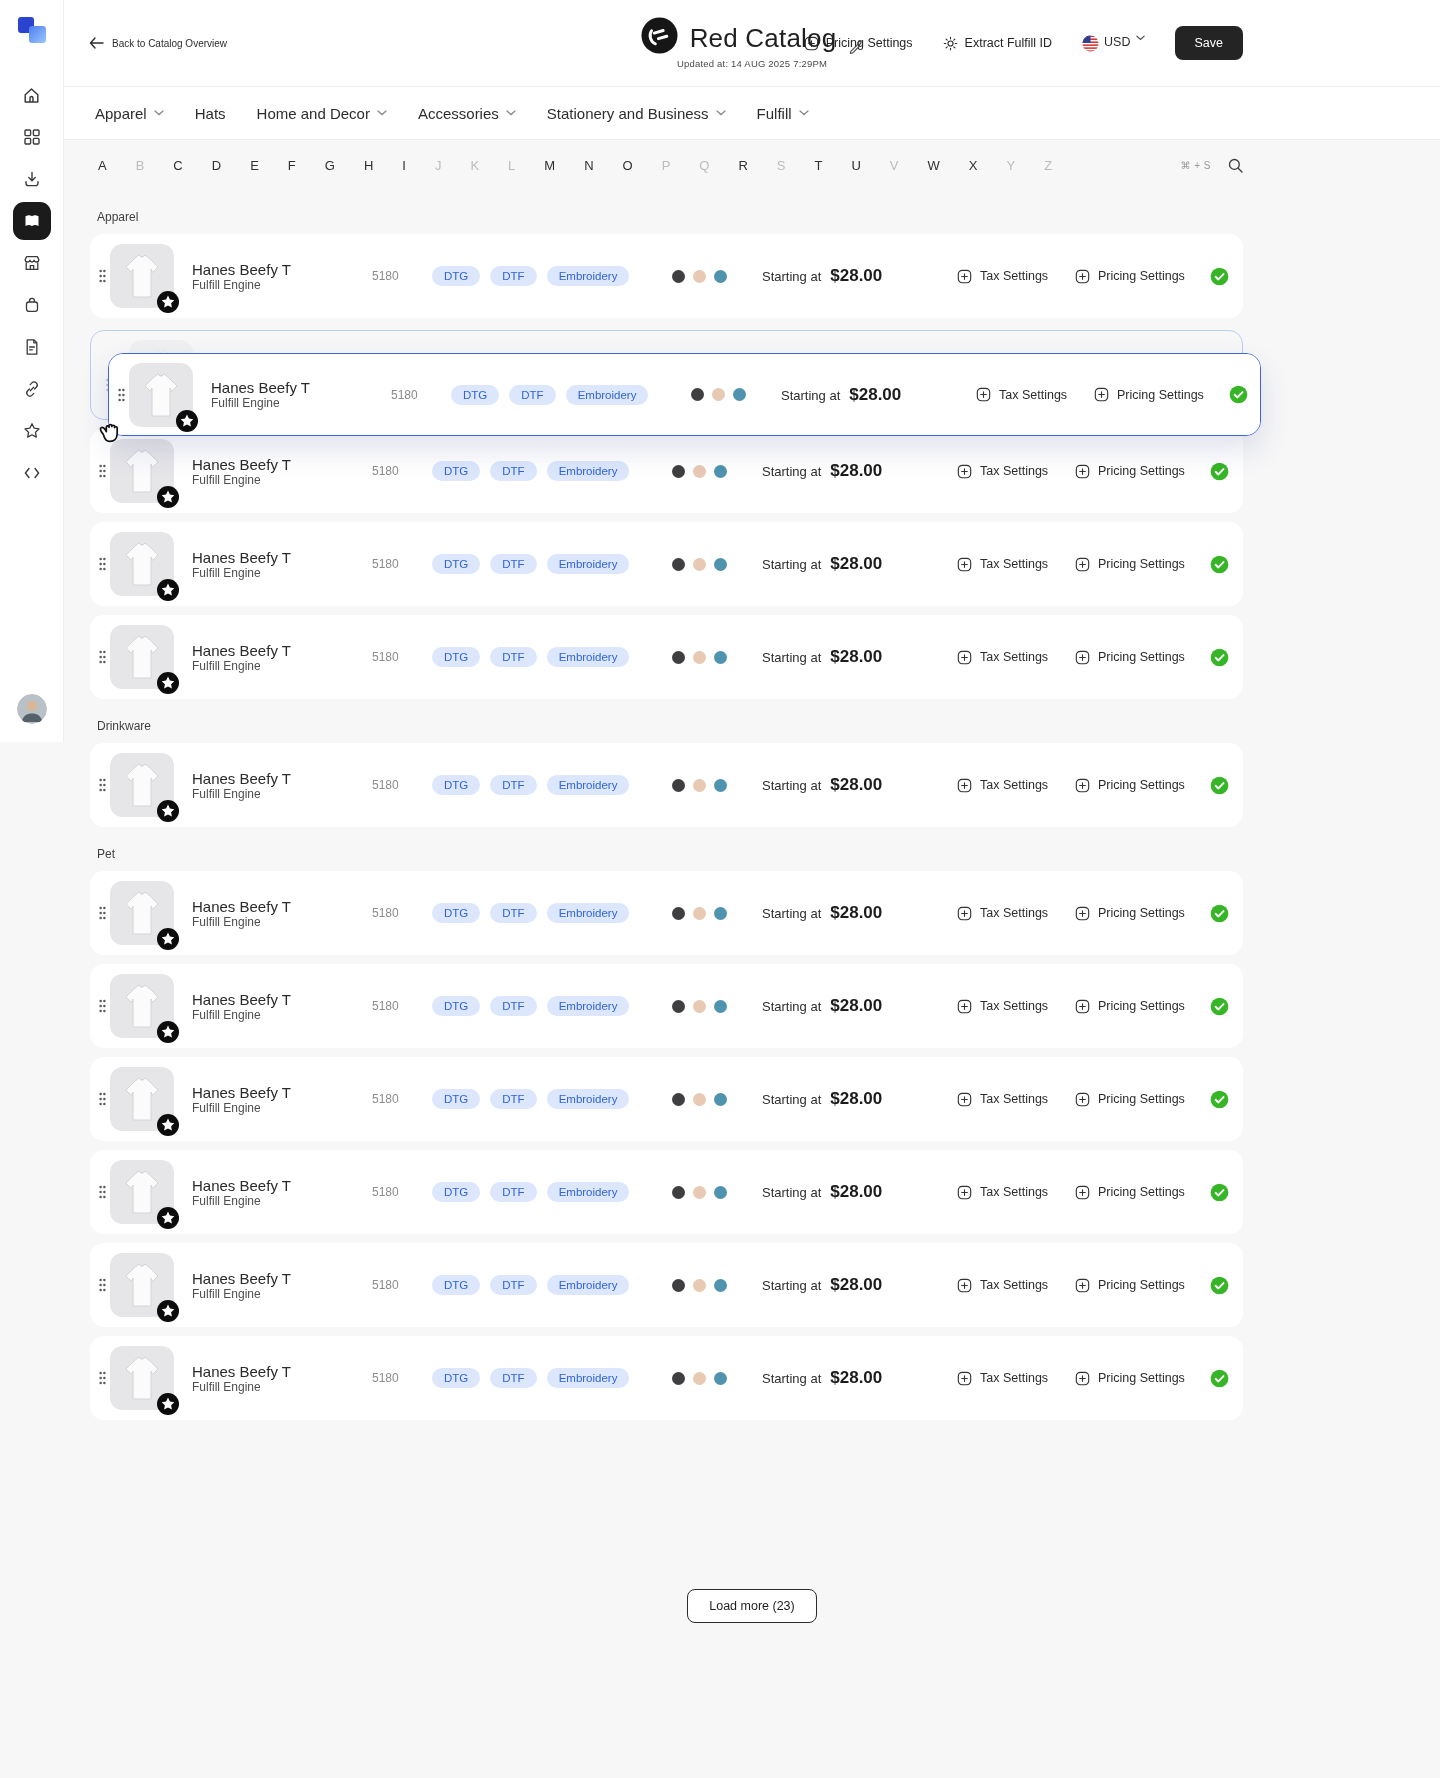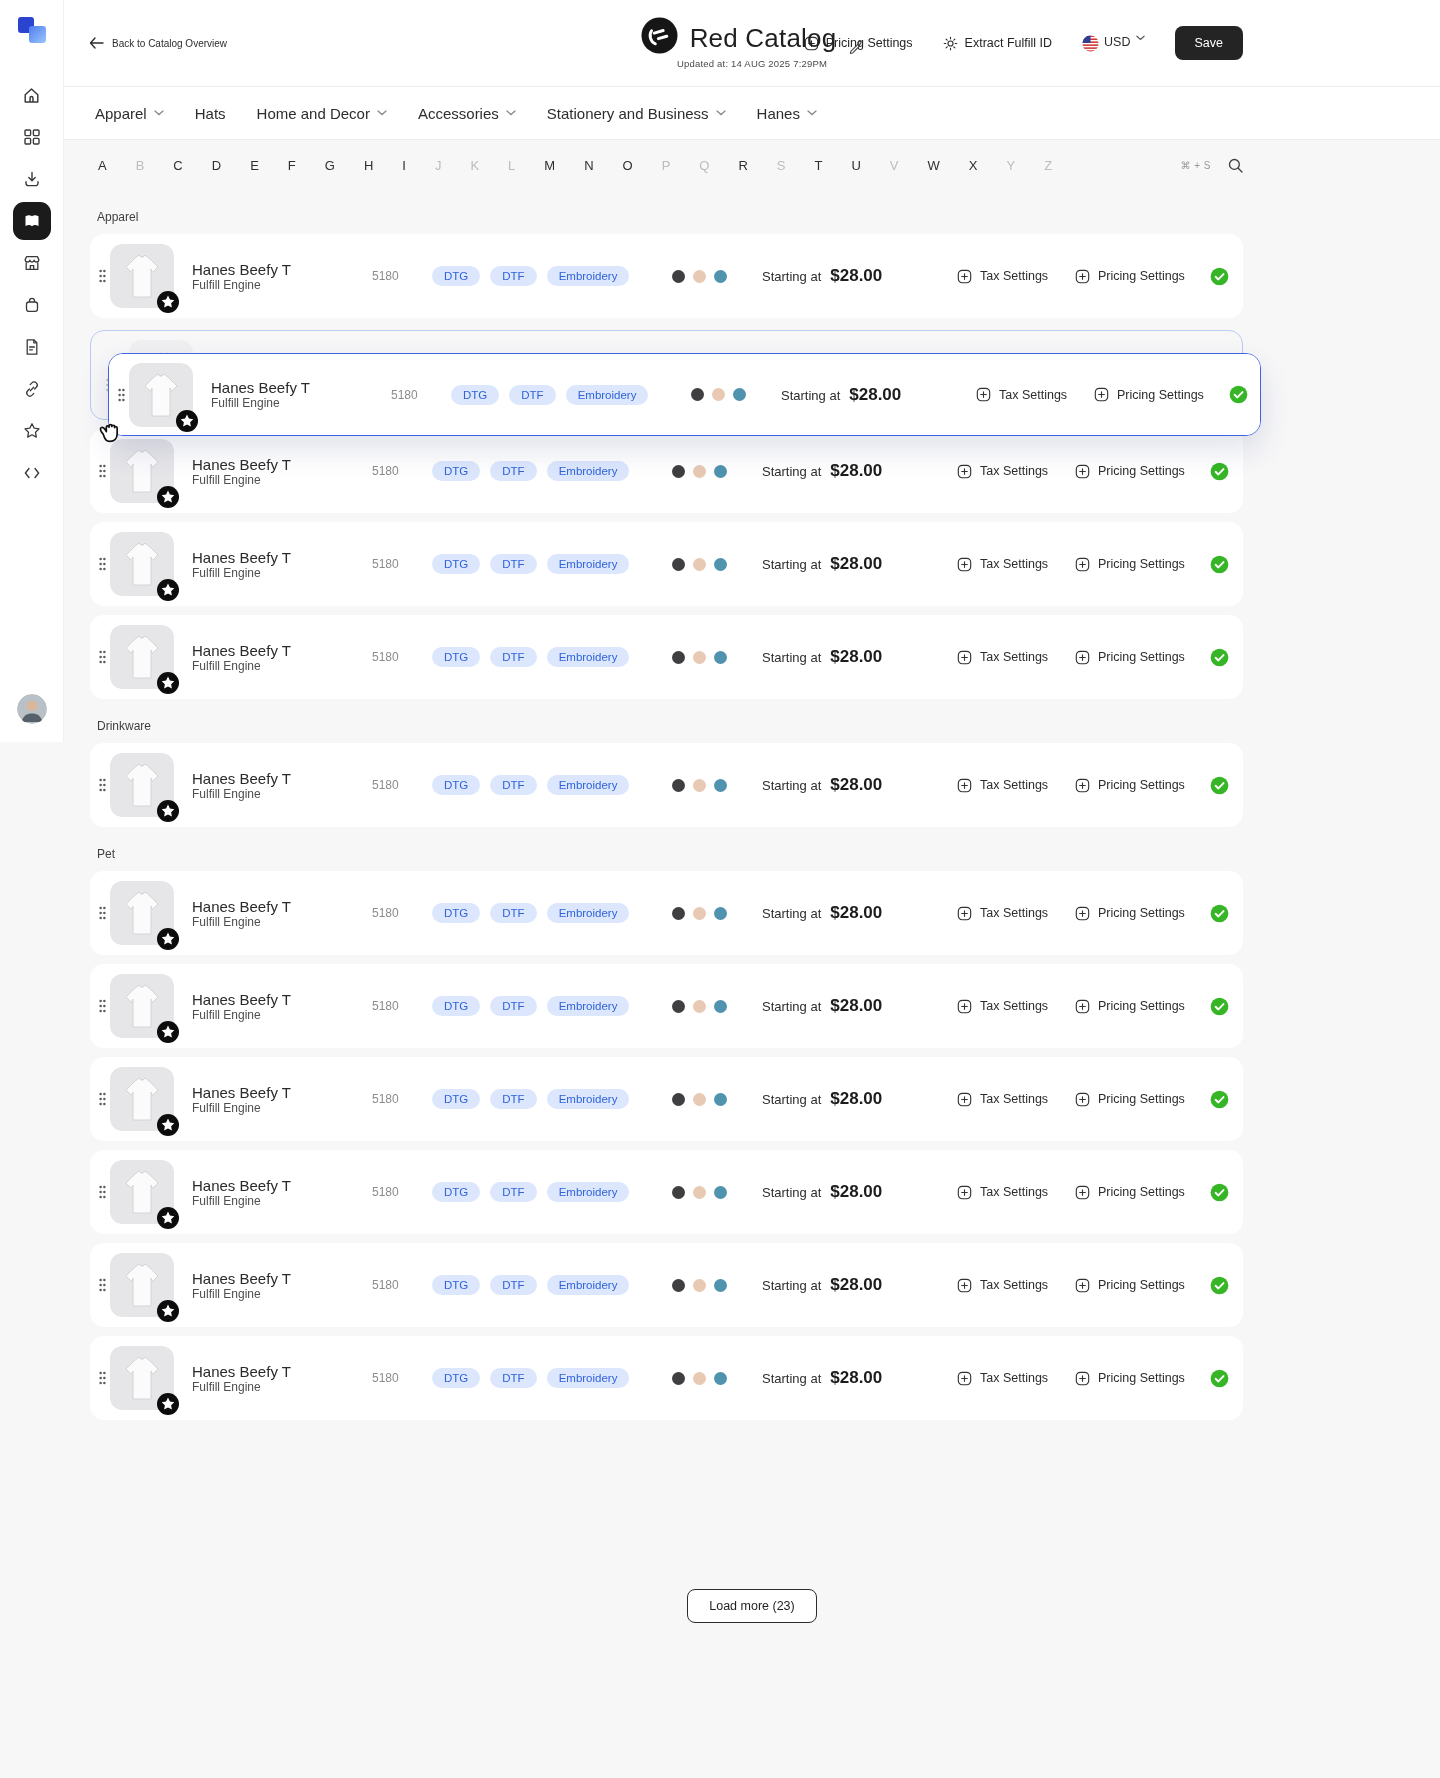--- a/index.html
+++ b/index.html
@@ -269,21 +269,21 @@
           <path d="M1 1 L5 4.6 L9 1" fill="none" stroke="#8a8a8a" stroke-width="1.3" stroke-linecap="round"></path>
         </svg>
       </div>
       <div class="nav-item">
         <span>Stationery and Business</span>
         <svg class="chev" width="10" height="6" viewBox="0 0 10 6">
           <path d="M1 1 L5 4.6 L9 1" fill="none" stroke="#8a8a8a" stroke-width="1.3" stroke-linecap="round"></path>
         </svg>
       </div>
       <div class="nav-item">
-        <span>Hanes</span>
+        <span>Fulfill</span>
         <svg class="chev" width="10" height="6" viewBox="0 0 10 6">
           <path d="M1 1 L5 4.6 L9 1" fill="none" stroke="#8a8a8a" stroke-width="1.3" stroke-linecap="round"></path>
         </svg>
       </div>
     </div>
 
   <div class="alpha">
     <div class="letters">
         <span class="letter">A</span>
         <span class="letter off">B</span>

